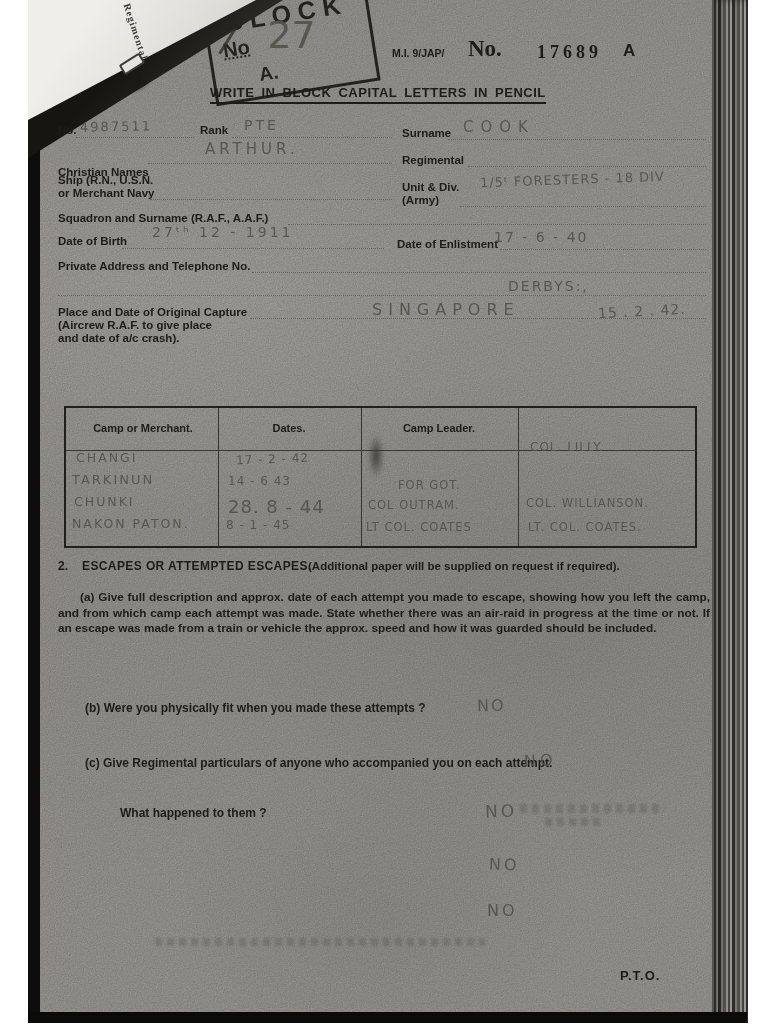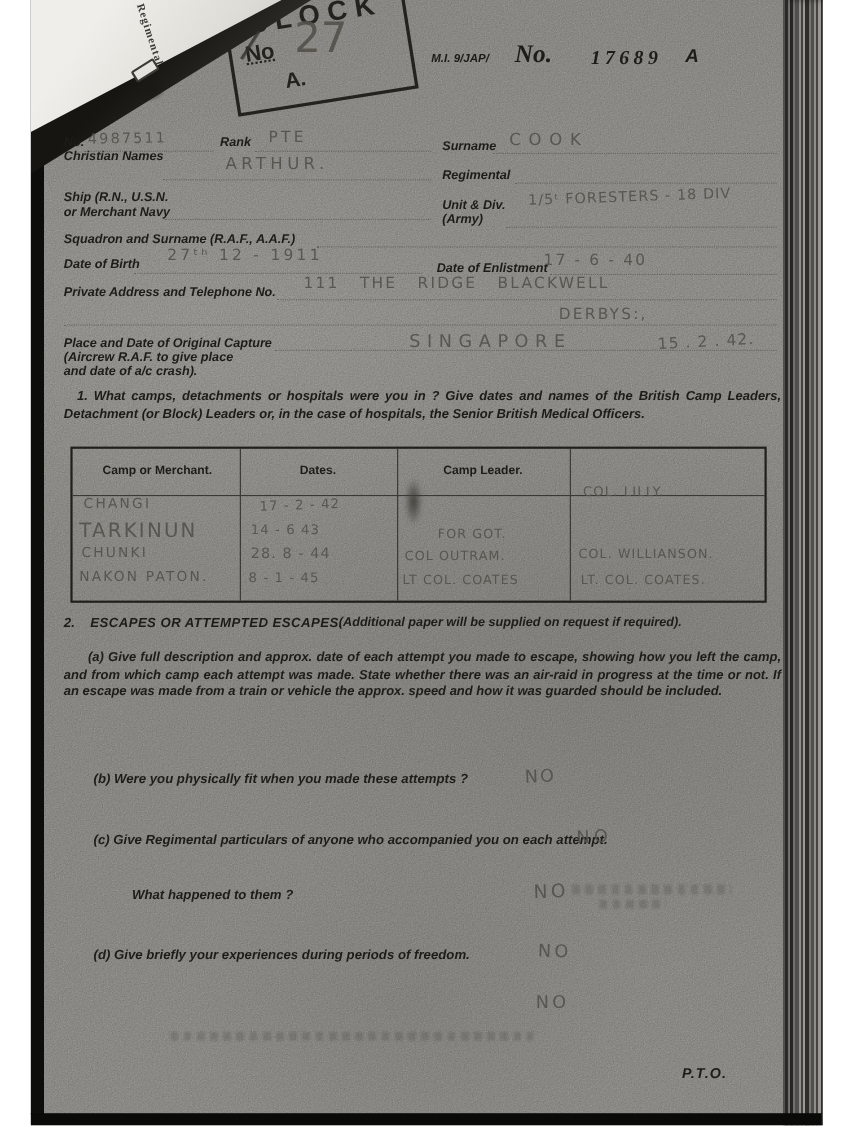--- a/index.html
+++ b/index.html
@@ -39,21 +39,21 @@
   .stamp{position:absolute;left:206px;top:-30px;width:160px;height:118px;
       border:3.5px solid #23221f;transform:rotate(-9deg);}
   .stamp-title{position:absolute;left:0;right:0;top:26px;text-align:center;font-weight:700;
       font-size:25px;letter-spacing:7px;color:#23221f;font-family:"Liberation Sans",sans-serif;}
   .stamp-no{position:absolute;left:12px;top:56px;font-weight:700;font-size:20px;color:#23221f;
       text-decoration:underline dotted 2px;}
   .stamp-num{position:absolute;left:58px;top:40px;font-size:38px;color:#565449;
       font-family:"DejaVu Sans",sans-serif;transform:rotate(9deg);opacity:.85;filter:blur(.3px);}
   .stamp-letter{position:absolute;left:44px;top:86px;font-weight:700;font-size:19px;color:#23221f;}
   
-  .ink{color:#1d1c19;font-weight:700;font-style:italic;}
+  .ink{color:#1d1c19;font-weight:700;}
   .lbl{position:absolute;font-size:11.5px;line-height:13px;}
   .ref-prefix{position:absolute;left:392px;top:47px;font-size:10.5px;}
   .ref-no{position:absolute;left:468px;top:36px;font-family:"Liberation Serif",serif;font-size:23px;}
   .ref-number{position:absolute;left:537px;top:42px;font-family:"Liberation Serif",serif;
       font-size:18px;letter-spacing:4px;font-weight:700;}
   .ref-letter{position:absolute;left:623px;top:41px;font-size:17px;letter-spacing:1px;}
   .instruction{position:absolute;left:210px;top:85px;font-size:13px;letter-spacing:.5px;
       word-spacing:3px;border-bottom:2.5px solid #1d1c19;padding-bottom:2px;}
   .para{position:absolute;font-size:11.8px;line-height:15.5px;text-align:justify;}
   .pto{position:absolute;left:620px;top:968px;font-size:13px;letter-spacing:1px;}
@@ -103,25 +103,26 @@
   </div>
   <div class="staple-blob"></div>
   <div class="staple"></div>
   <div class="pencil-mark"></div>
 
   <span class="ref-prefix ink">M.I. 9/JAP/</span>
   <span class="ref-no ink">No.</span>
   <span class="ref-number ink">17689</span>
   <span class="ref-letter ink">A</span>
 
+  <div class="instruction ink">WRITE IN BLOCK CAPITAL LETTERS IN PENCIL</div>
 
   <span class="lbl ink" style="left:58px;top:124px">No.</span>
   <span class="lbl ink" style="left:200px;top:124px">Rank</span>
   <span class="lbl ink" style="left:402px;top:127px">Surname</span>
-  <span class="lbl ink" style="left:58px;top:136px">Christian Names</span>
+  <span class="lbl ink" style="left:58px;top:166px">Christian Names</span>
   <span class="lbl ink" style="left:402px;top:154px">Regimental</span>
   <span class="lbl ink" style="left:58px;top:174px">Ship (R.N., U.S.N.</span>
   <span class="lbl ink" style="left:58px;top:187px">or Merchant Navy</span>
   <span class="lbl ink" style="left:402px;top:181px">Unit &amp; Div.</span>
   <span class="lbl ink" style="left:402px;top:194px">(Army)</span>
   <span class="lbl ink" style="left:58px;top:212px">Squadron and Surname (R.A.F., A.A.F.)</span>
   <span class="lbl ink" style="left:58px;top:235px">Date of Birth</span>
   <span class="lbl ink" style="left:397px;top:238px">Date of Enlistment</span>
   <span class="lbl ink" style="left:58px;top:260px">Private Address and Telephone No.</span>
   <span class="lbl ink" style="left:58px;top:306px">Place and Date of Original Capture</span>
@@ -142,44 +143,42 @@
   <div class="dl" style="left:58px;top:295px;width:648px"></div>
   <div class="dl" style="left:250px;top:318px;width:456px"></div>
 
   <span class="pen" style="left:80px;top:119px;font-size:13px;letter-spacing:2px;transform:rotate(-1deg)">4987511</span>
   <span class="pen" style="left:244px;top:117px;font-size:14px;letter-spacing:3px">PTE</span>
   <span class="pen" style="left:463px;top:118px;font-size:15px;letter-spacing:7px">COOK</span>
   <span class="pen" style="left:205px;top:140px;font-size:15px;letter-spacing:4px">ARTHUR.</span>
   <span class="pen" style="left:480px;top:172px;font-size:13px;letter-spacing:1px;transform:rotate(-2deg)">1/5ᵗ FORESTERS - 18 DIV</span>
   <span class="pen" style="left:152px;top:224px;font-size:14px;letter-spacing:3px">27ᵗʰ 12 - 1911</span>
   <span class="pen" style="left:494px;top:229px;font-size:14px;letter-spacing:2px">17 - 6 - 40</span>
-  <span class="pen" style="left:276px;top:250px;font-size:14px;letter-spacing:2px;word-spacing:12px">111  THE  RIDGE  BLACKWELL</span>
   <span class="pen" style="left:508px;top:278px;font-size:14px;letter-spacing:2px">DERBYS:,</span>
   <span class="pen" style="left:372px;top:300px;font-size:16px;letter-spacing:6px">SINGAPORE</span>
   <span class="pen" style="left:598px;top:303px;font-size:14px;letter-spacing:1px;transform:rotate(-3deg)">15 . 2 . 42.</span>
 
-  <div class="para ink" style="left:58px;top:353px;width:652px;text-indent:12px">1.   What camps, detachments or hospitals were you in ?   Give dates and names of the British Camp Leaders,  Detachment (or Block) Leaders or, in the case of hospitals, the Senior British Medical Officers.</div>
 
   <div class="tbl">
     <div class="vline" style="left:152px"></div>
     <div class="vline" style="left:295px"></div>
     <div class="vline" style="left:452px"></div>
     <div class="hline"></div>
     <span class="th" style="left:8px;top:14px;width:138px">Camp or Merchant.</span>
     <span class="th" style="left:158px;top:14px;width:130px">Dates.</span>
     <span class="th" style="left:300px;top:14px;width:146px">Camp Leader.</span>
     <div class="smudge" style="left:302px;top:26px;width:16px;height:44px"></div>
 
     <span class="pen" style="left:10px;top:42px;font-size:12.5px;letter-spacing:2px">CHANGI</span>
-    <span class="pen" style="left:6px;top:64px;font-size:18px;letter-spacing:2px">TARKINUN</span>
+    <span class="pen" style="left:6px;top:64px;font-size:13px;letter-spacing:2px">TARKINUN</span>
     <span class="pen" style="left:8px;top:86px;font-size:12.5px;letter-spacing:2px">CHUNKI</span>
     <span class="pen" style="left:6px;top:108px;font-size:12.5px;letter-spacing:2px">NAKON  PATON.</span>
     <span class="pen" style="left:170px;top:44px;font-size:12px;letter-spacing:1px;transform:rotate(-2deg)">17 - 2 - 42</span>
     <span class="pen" style="left:162px;top:66px;font-size:12px;letter-spacing:1px">14 - 6  43</span>
-    <span class="pen" style="left:162px;top:88px;font-size:13px;letter-spacing:1px">28. 8 - 44</span>
+    <span class="pen" style="left:162px;top:88px;font-size:18px;letter-spacing:1px">28. 8 - 44</span>
     <span class="pen" style="left:160px;top:110px;font-size:12px;letter-spacing:1px">8 - 1 - 45</span>
     <span class="pen" style="left:332px;top:70px;font-size:11.5px;letter-spacing:1px">FOR GOT.</span>
     <span class="pen" style="left:302px;top:90px;font-size:11.5px;letter-spacing:1px">COL  OUTRAM.</span>
     <span class="pen" style="left:300px;top:112px;font-size:11.5px;letter-spacing:1px">LT COL. COATES</span>
     <span class="pen" style="left:464px;top:32px;font-size:12px;letter-spacing:1px">COL.  LILLY.</span>
     <span class="pen" style="left:460px;top:88px;font-size:11.5px;letter-spacing:1px">COL.  WILLIANSON.</span>
     <span class="pen" style="left:462px;top:112px;font-size:11.5px;letter-spacing:1px">LT. COL.  COATES.</span>
   </div>
 
   <span class="lbl ink" style="left:58px;top:560px;font-size:12px">2.</span>
@@ -191,21 +190,20 @@
   <span class="pen" style="left:477px;top:696px;font-size:16px;letter-spacing:2px;transform:rotate(-2deg)">NO</span>
 
   <span class="lbl ink" style="left:85px;top:757px;font-size:12px">(c)   Give Regimental particulars of anyone who accompanied you on each attempt.</span>
   <span class="pen" style="left:524px;top:751px;font-size:16px;letter-spacing:4px;transform:rotate(-3deg)">NO</span>
 
   <span class="lbl ink" style="left:120px;top:807px;font-size:12px">What happened to them ?</span>
   <span class="pen" style="left:485px;top:801px;font-size:17px;letter-spacing:3px;transform:rotate(-2deg)">NO</span>
   <div class="ghost" style="left:520px;top:804px;width:145px;height:9px"></div>
   <div class="ghost" style="left:545px;top:818px;width:60px;height:8px"></div>
 
-  <span class="lbl ink" style="left:85px;top:862px;font-size:12px">(d)   Give briefly your experiences during periods of freedom.</span>
   <span class="pen" style="left:489px;top:855px;font-size:16px;letter-spacing:3px;transform:rotate(2deg)">NO</span>
 
   <span class="pen" style="left:487px;top:901px;font-size:16px;letter-spacing:3px">NO</span>
 
   <div class="ghost" style="left:155px;top:938px;width:330px;height:8px"></div>
 
   <div class="pto ink">P.T.O.</div>
 </div>
 
 </body></html>

